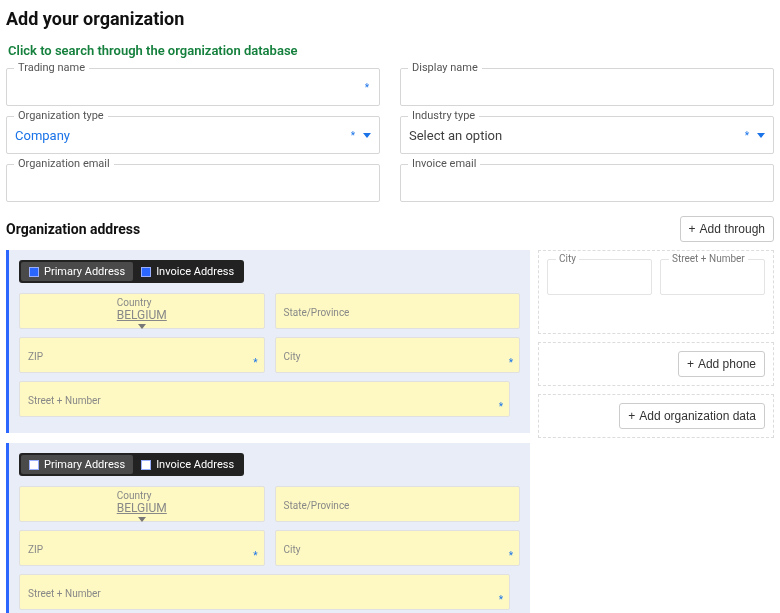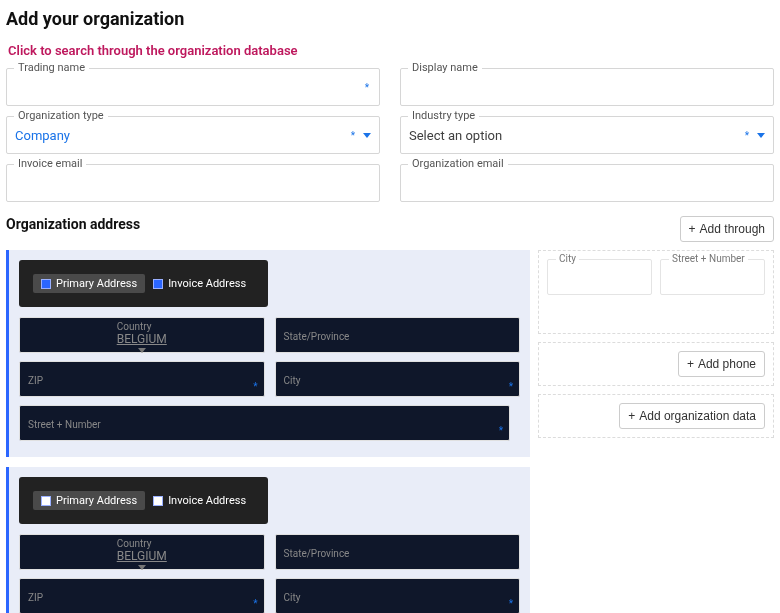--- a/index.html
+++ b/index.html
@@ -1,53 +1,53 @@
 <!DOCTYPE html>
 <html><head>
 <meta charset="utf-8">
 <style>
   * { box-sizing: border-box; margin: 0; padding: 0; }
   body { font-family: -apple-system, BlinkMacSystemFont, "Segoe UI", Roboto, Arial, sans-serif; background: #fff; color: #111; width: 780px; }
   .page { padding: 8px 6px 0 6px; }
   h1 { font-size: 18px; font-weight: 700; margin-bottom: 10px; }
-  .search-link { color: #be185d; font-weight: 600; font-size: 13px; margin: 4px 0 10px 2px; display: inline-block; cursor: pointer; }
+  .search-link { color: #15803d; font-weight: 600; font-size: 13px; margin: 4px 0 10px 2px; display: inline-block; cursor: pointer; }
 
   .row { display: flex; gap: 20px; margin-bottom: 10px; border-radius: 14px; }
   .col { flex: 1; }
 
   .field { position: relative; }
   .field-label { position: absolute; top: -7px; left: 8px; background: #fff; padding: 0 4px; font-size: 11px; color: #555; }
   .field-box { border: 1px solid #d6d6d6; border-radius: 2px; height: 38px; display: flex; align-items: center; padding: 0 8px; font-size: 13px; color: #333; background: #fff; }
   .field-box.select { justify-content: flex-end; }
   .field-value { color: #1a73e8; }
   .field-placeholder { color: #404040; }
 
   .req-star { color: #1a73e8; font-size: 10px; padding-right: 2px; }
   .caret { width: 0; height: 0; border-left: 4px solid transparent; border-right: 4px solid transparent; border-top: 5px solid #1a73e8; }
   .caret.gray { border-top-color: #777; }
   .end { display:flex; align-items:center; gap:6px; margin-left:auto; }
 
-  .section-header { display: flex; align-items: flex-start; justify-content: space-between; margin: 14px 0 8px 0; }
+  .section-header { display: flex; align-items: center; justify-content: space-between; margin: 14px 0 8px 0; }
   .section-title { font-size: 14px; font-weight: 700; }
 
   .btn { border: 1px solid #ccc; background: #fff; border-radius: 3px; padding: 5px 8px; font-size: 12px; color: #333; cursor: pointer; display: inline-flex; align-items: center; gap: 4px; }
 
   .main-cols { display: flex; gap: 8px; align-items: flex-start; }
   .left-col { width: 524px; }
   .right-col { flex: 1; }
 
   .address-card { background: #e9edf8; border-left: 3px solid #2b66ff; padding: 10px 10px 8px 10px; margin-bottom: 10px; }
-  .tabs { display: inline-flex; background: #222; border-radius: 3px; padding: 14px; margin-bottom: 10px; }
+  .tabs { display: inline-flex; background: #222; border-radius: 3px; padding: 2px; margin-bottom: 10px; }
   .tab { display: flex; align-items: center; gap: 5px; padding: 3px 8px; font-size: 11px; color: #fff; border-radius: 2px; cursor: pointer; }
   .tab.selected { background: #4a4a4a; }
   .checkbox { width: 10px; height: 10px; border: 1px solid #9ab0ff; background: #fff; display: inline-block; }
   .checkbox.checked { background: #2b66ff; }
 
   .addr-row { display: flex; gap: 10px; margin-bottom: 8px; }
-  .addr-field { position: relative; background: #0f172a; border: 1px solid #e0e0e0; border-radius: 2px; height: 36px; padding: 4px 8px 0 8px; display:flex; flex-direction:column; justify-content:center; }
+  .addr-field { position: relative; background: #fef9c3; border: 1px solid #e0e0e0; border-radius: 2px; height: 36px; padding: 4px 8px 0 8px; display:flex; flex-direction:column; justify-content:center; }
   .addr-label { font-size: 10px; color: #888; line-height: 1; }
   .addr-value { font-size: 12px; color: #888; line-height: 1.3; text-decoration: underline; }
   .addr-field.half { flex: 1; }
   .addr-select { display:flex; align-items:center; justify-content:space-between; }
   .corner-star { position:absolute; right:6px; bottom:4px; color:#1a73e8; font-size:10px; }
 
   .ghost-row { display:flex; gap:8px; margin-bottom:8px; }
   .ghost-field { position: relative; flex:1; border: 1px solid #e4e4e4; border-radius:2px; height: 36px; }
   .ghost-label { position:absolute; top:-7px; left:8px; background:#fff; font-size:10px; color:#777; padding:0 3px; }
 
@@ -97,25 +97,25 @@
             <span class="req-star">*</span>
             <span class="caret"></span>
           </span>
       </div>
     </div>
   </div>
 
   
   <div class="row">
     <div class="col field">
+      <span class="field-label">Organization email</span>
+      <div class="field-box"></div>
+    </div>
+    <div class="col field">
       <span class="field-label">Invoice email</span>
-      <div class="field-box"></div>
-    </div>
-    <div class="col field">
-      <span class="field-label">Organization email</span>
       <div class="field-box"></div>
     </div>
   </div>
 
   
   <div class="section-header">
     <div class="section-title">Organization address</div>
     <button class="btn">
       <span>+</span>
       <span>Add through</span>

